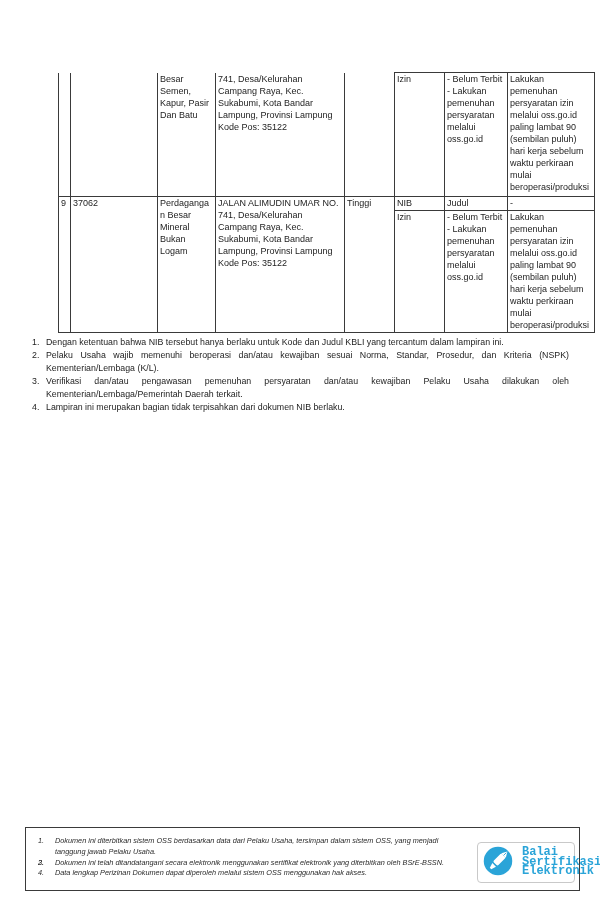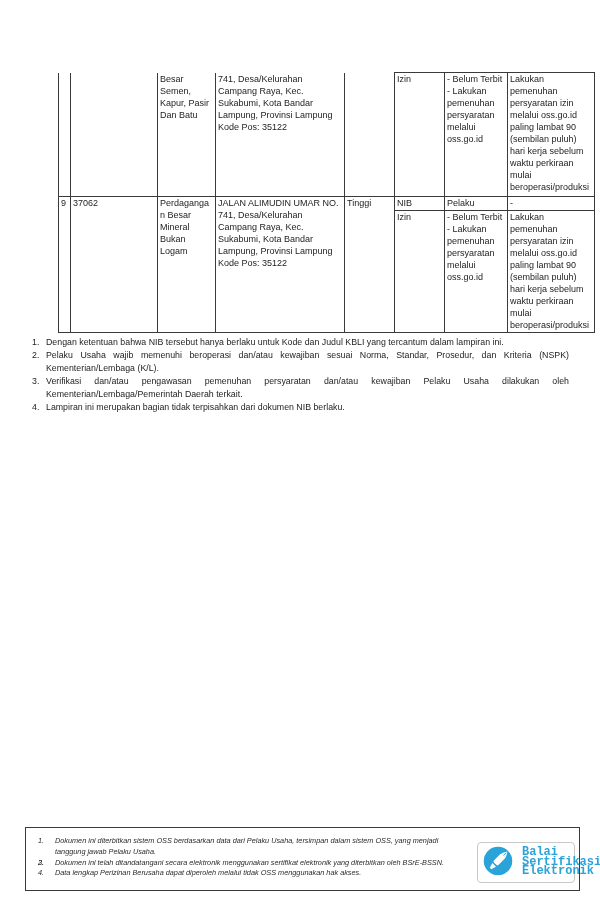--- a/index.html
+++ b/index.html
@@ -91,21 +91,21 @@
       <td>Lakukan pemenuhan persyaratan izin melalui oss.go.id paling lambat 90 (sembilan puluh) hari kerja sebelum waktu perkiraan mulai beroperasi/produksi</td>
     </tr>
     <tr class="row-sub1">
       <td rowspan="2">9</td>
       <td rowspan="2">37062</td>
       <td rowspan="2">Perdagangan Besar Mineral Bukan Logam</td>
       <td rowspan="2">JALAN ALIMUDIN UMAR NO. 741, Desa/Kelurahan Campang Raya, Kec. Sukabumi, Kota Bandar Lampung, Provinsi Lampung
 Kode Pos: 35122</td>
       <td rowspan="2">Tinggi</td>
       <td>NIB</td>
-      <td>Pelaku</td>
+      <td>Judul</td>
       <td>-</td>
     </tr>
     <tr class="row-sub2">
       <td>Izin</td>
       <td>- Belum Terbit
 - Lakukan pemenuhan persyaratan melalui oss.go.id</td>
       <td>Lakukan pemenuhan persyaratan izin melalui oss.go.id paling lambat 90 (sembilan puluh) hari kerja sebelum waktu perkiraan mulai beroperasi/produksi</td>
     </tr>
   </tbody>
     </table>
@@ -137,21 +137,21 @@
       </div>
       <div class="disc">
         <span class="num">2.</span>
       </div>
       <div class="disc">
         <span class="num">3.</span>
         <span>Dokumen ini telah ditandatangani secara elektronik menggunakan sertifikat elektronik yang diterbitkan oleh BSrE-BSSN.</span>
       </div>
       <div class="disc">
         <span class="num">4.</span>
-        <span>Data lengkap Perizinan Berusaha dapat diperoleh melalui tidak OSS menggunakan hak akses.</span>
+        <span>Data lengkap Perizinan Dokumen dapat diperoleh melalui sistem OSS menggunakan hak akses.</span>
       </div>
     </div>
 
     <div class="logo-box">
       <span class="logo-icon">
         <svg width="30" height="30" viewBox="0 0 32 32">
           <circle cx="16" cy="16" r="15.2" fill="#2aa4d8"></circle>
           <g transform="rotate(45 16 16)">
             <rect x="12.6" y="7.6" width="6.8" height="12.6" rx="1.4" fill="#ffffff"></rect>
             <path d="M16 1.8 L12.6 7.6 L19.4 7.6 Z" fill="#ffffff"></path>

